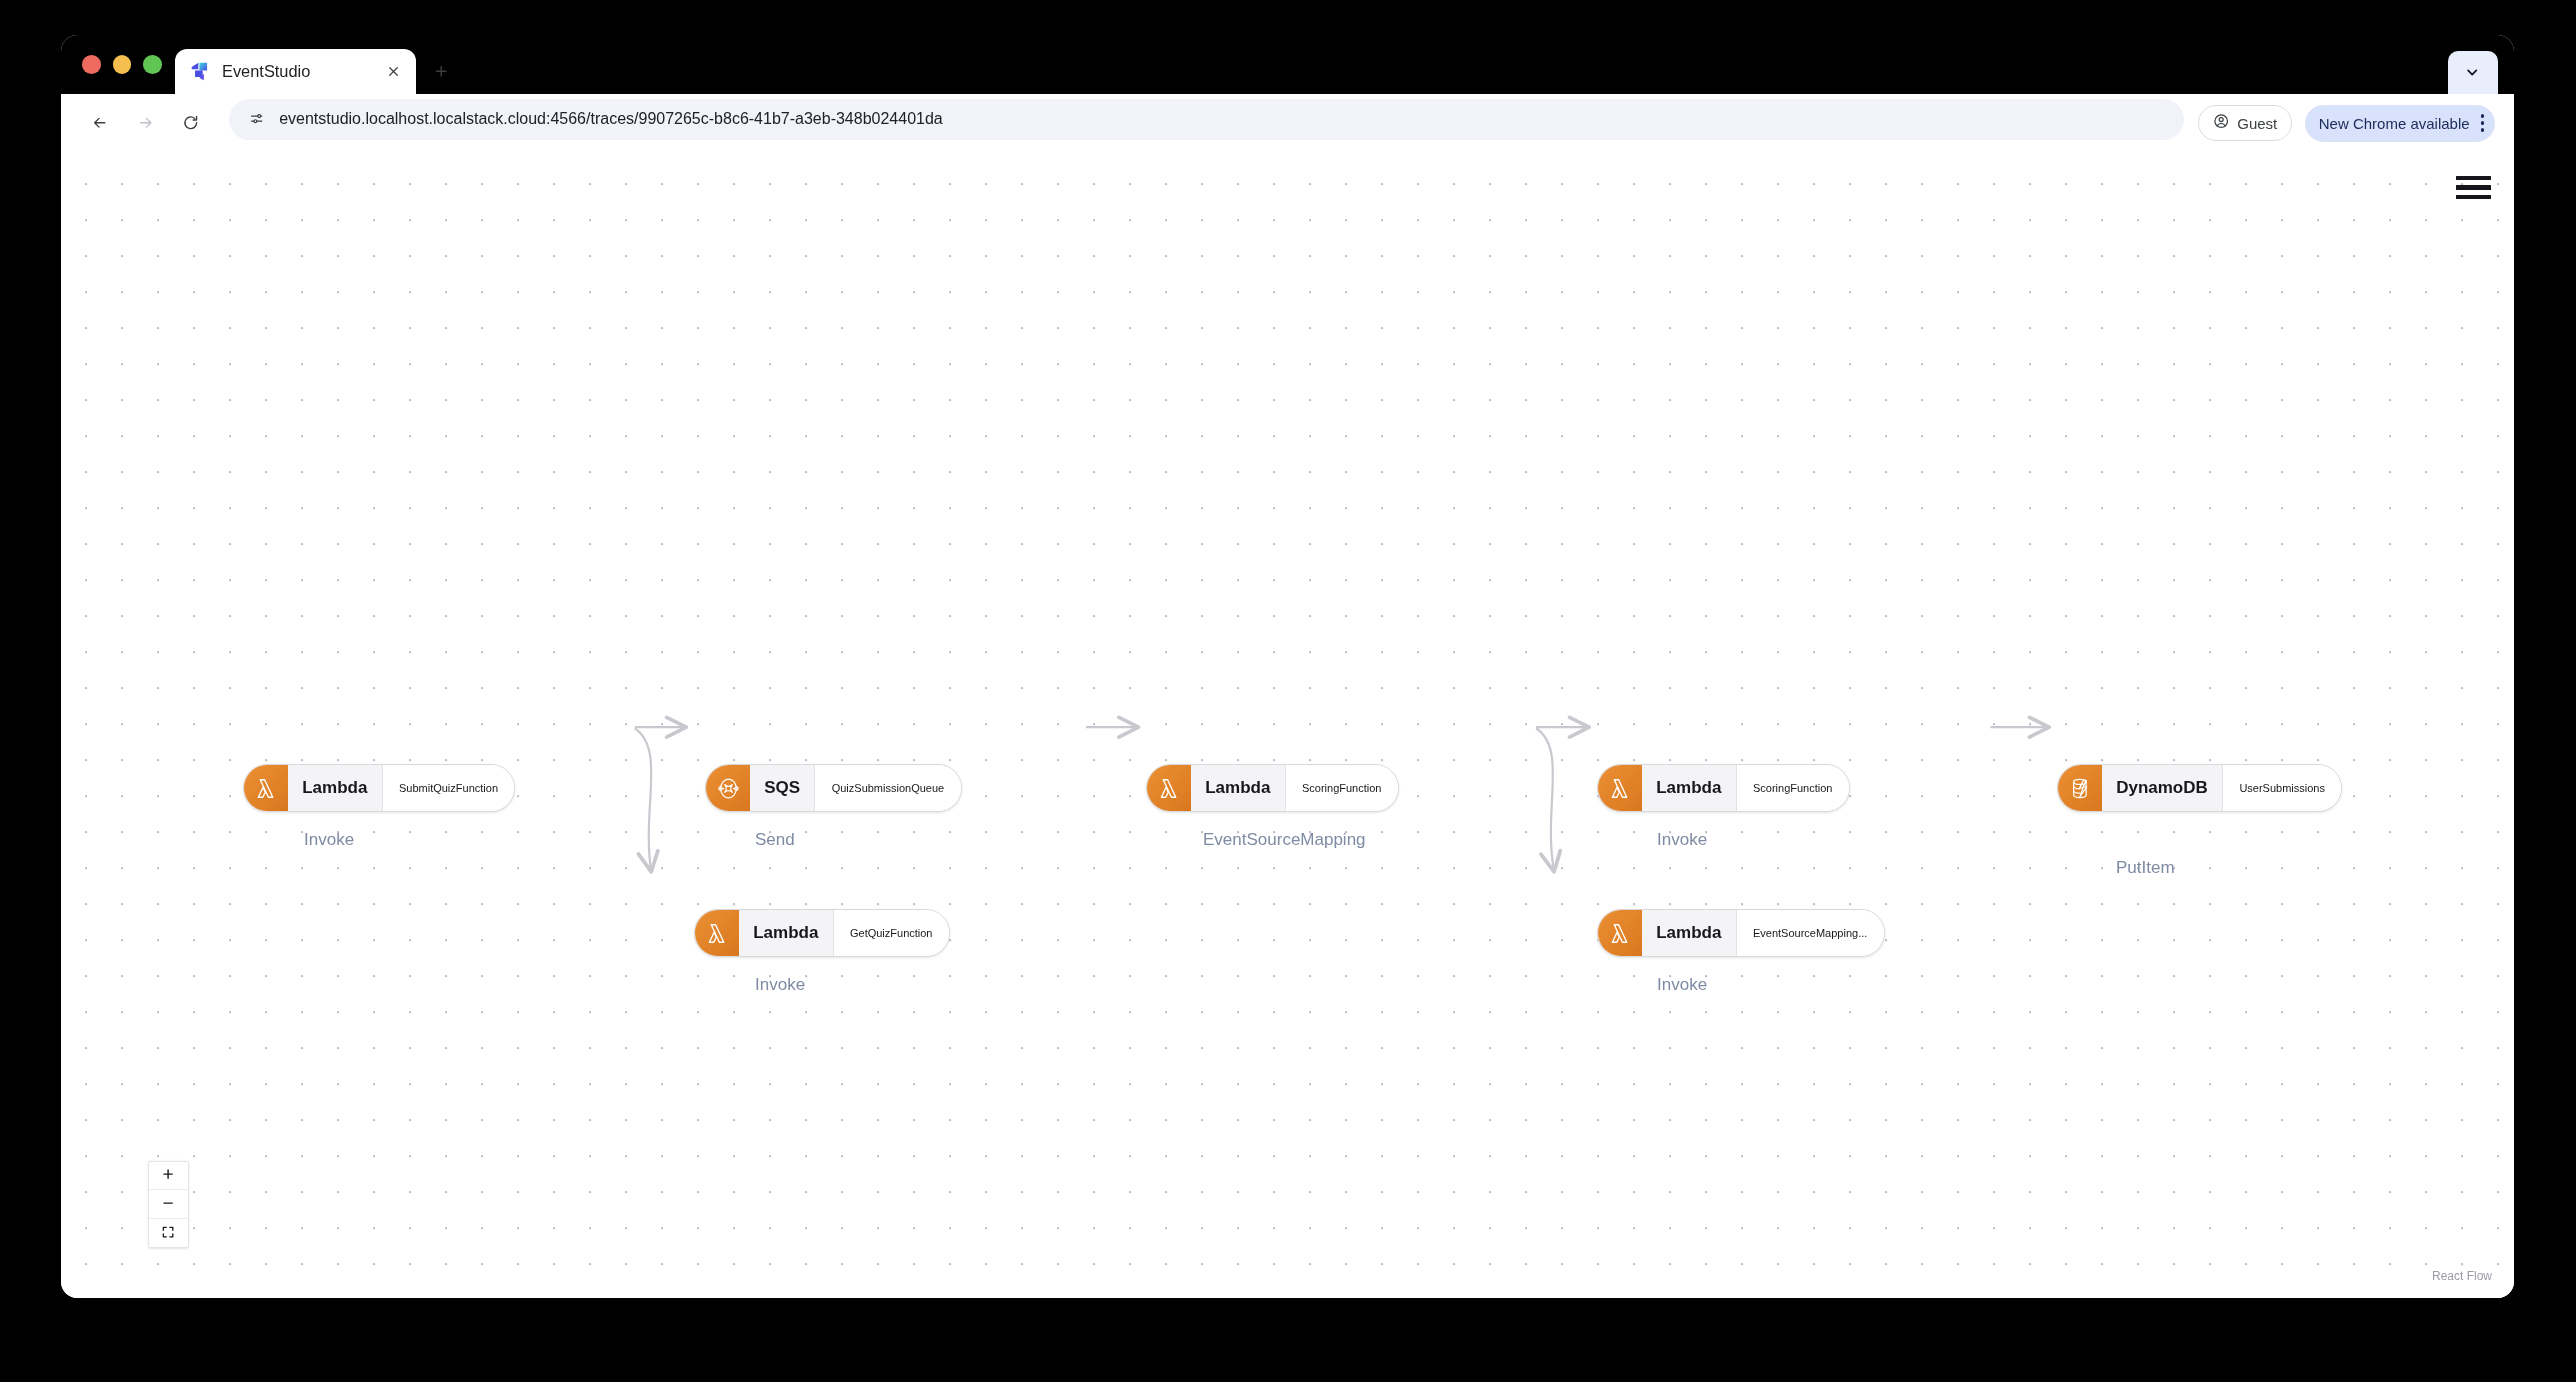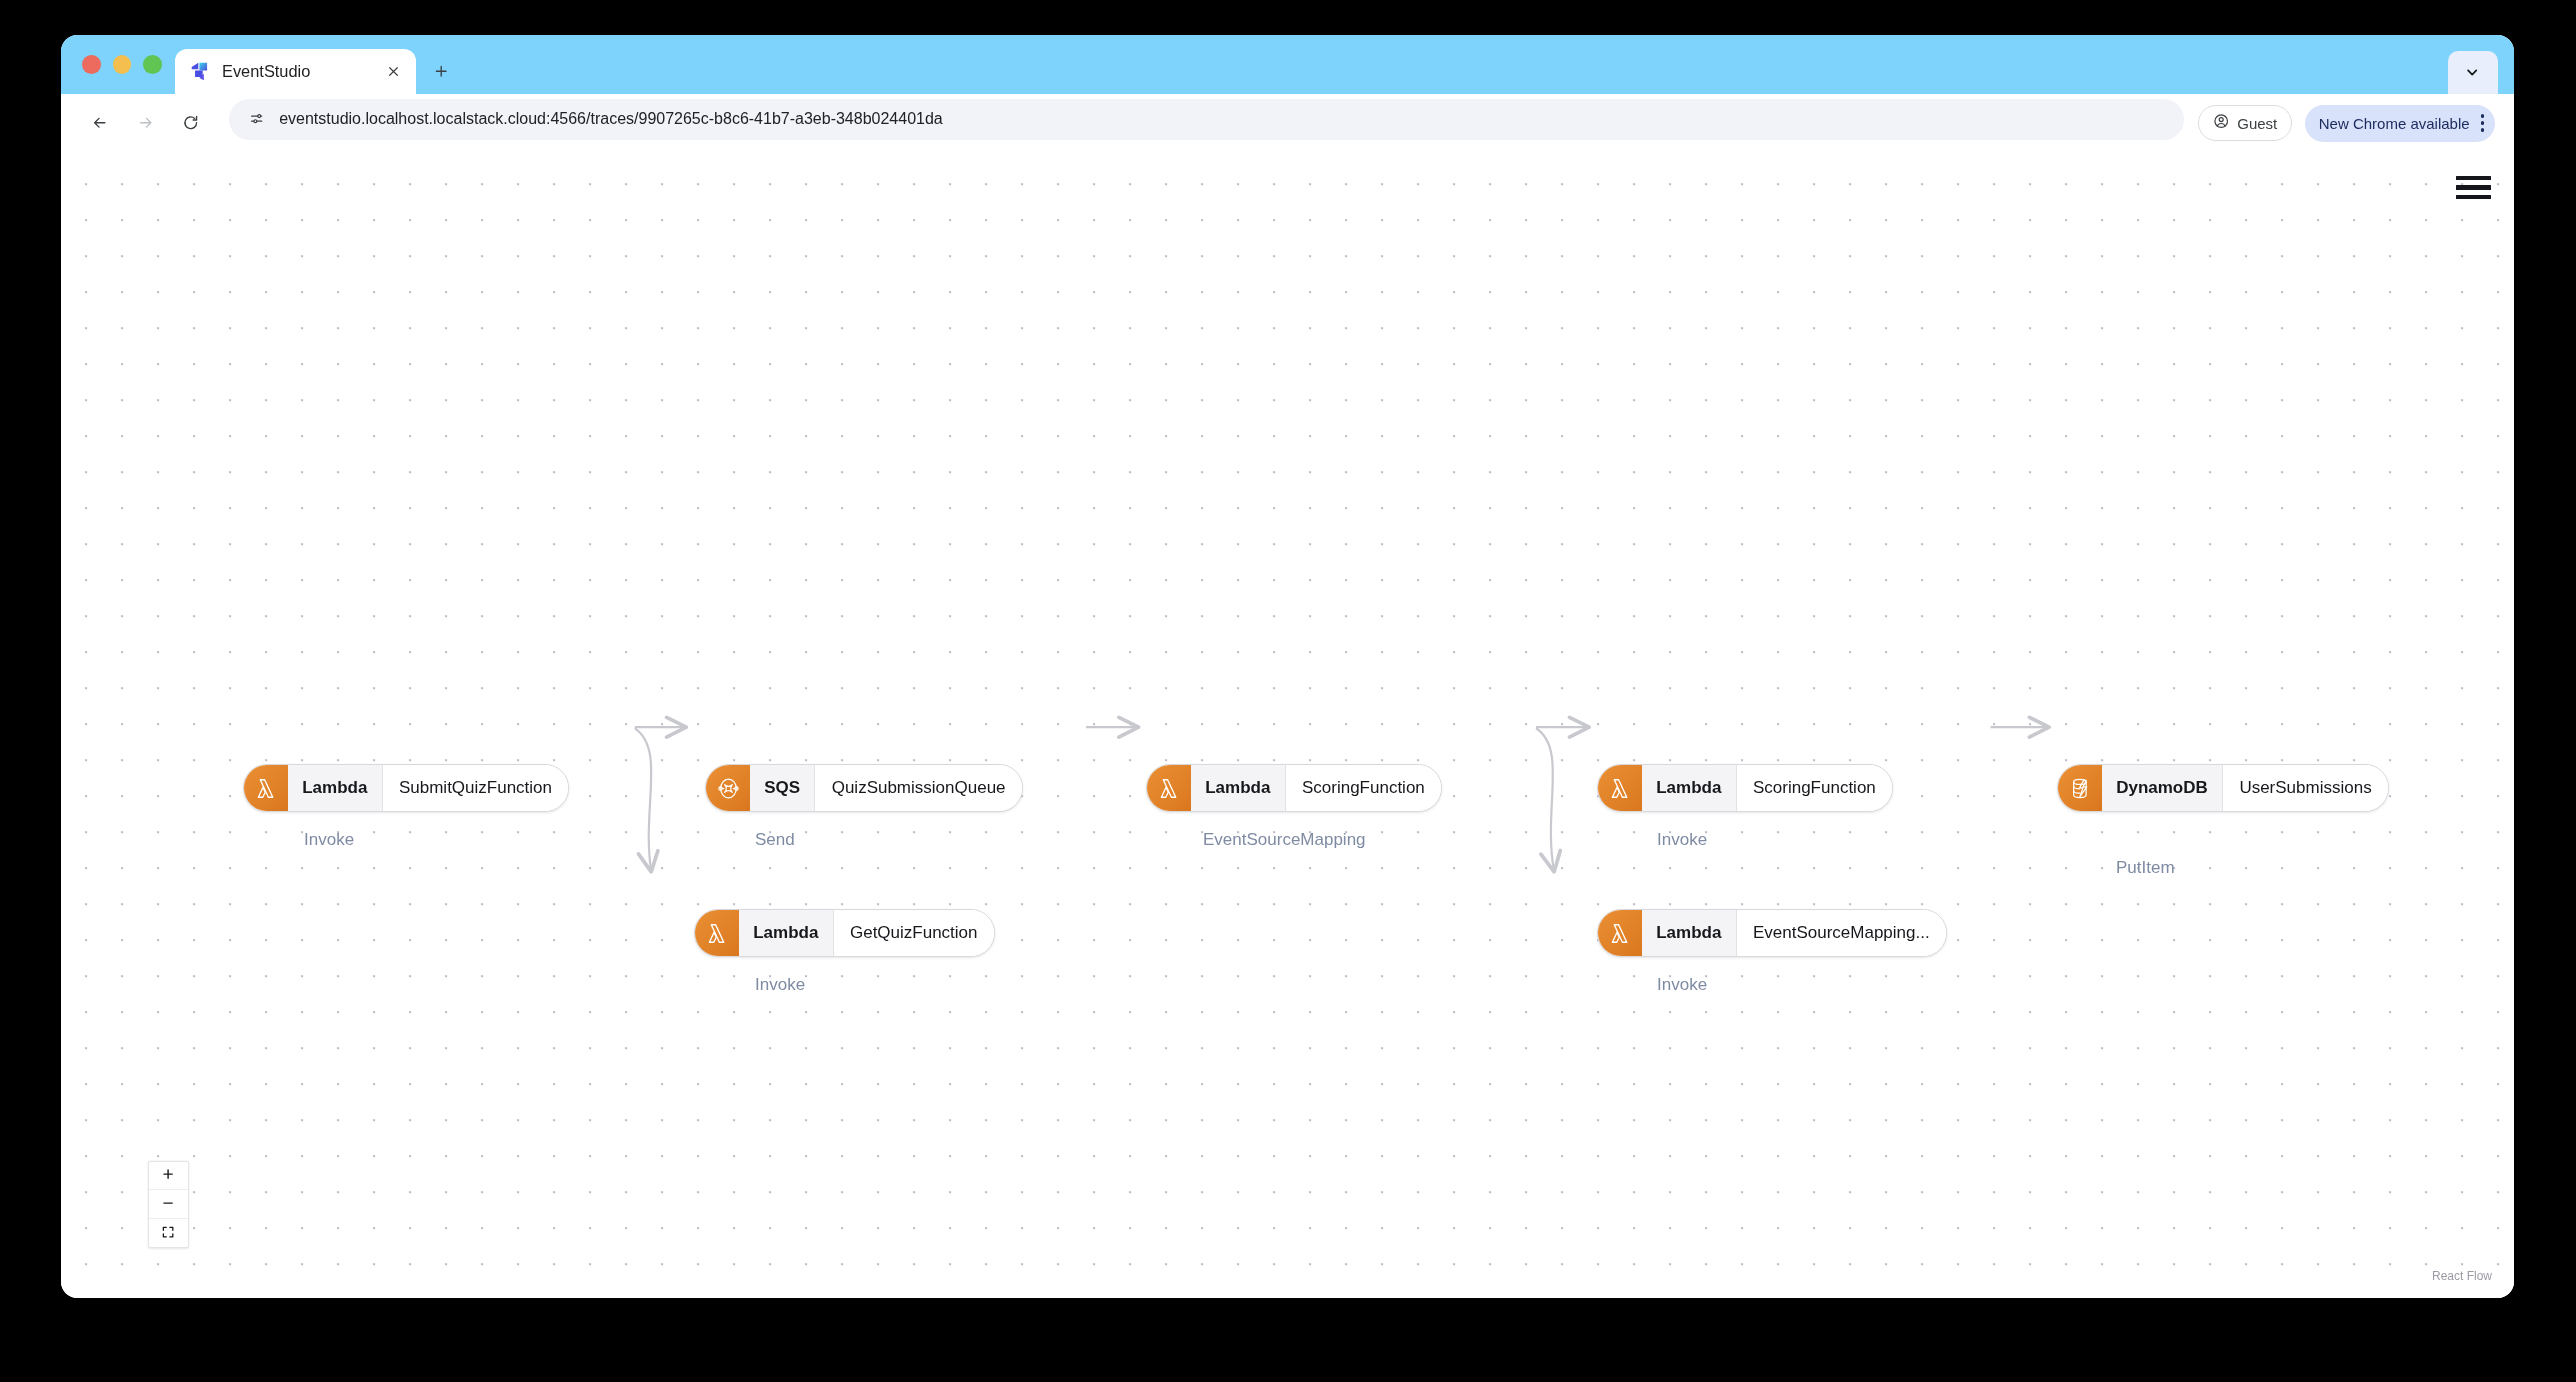--- a/index.html
+++ b/index.html
@@ -18,21 +18,21 @@
     background: #ffffff;
     border-radius: 16.4px;
     overflow: hidden;
     box-shadow: 0 6.6px 33px rgba(0,0,0,.45);
   }
 
   
   .tab-strip {
     position: relative;
     height: 59px;
-    background: #7dd3fc;
+    background: #000000;
     display: flex;
     align-items: flex-end;
   }
   .traffic-lights {
     display: flex; align-items: center; gap: 12px;
     padding: 0 13px 20px 21px;
   }
   .tl { width: 18.6px; height: 18.6px; border-radius: 50%; }
   .tl.red    { background: #ec6a5e; }
   .tl.yellow { background: #f4bf4f; }
@@ -162,21 +162,21 @@
     display: flex; align-items: center;
     padding: 0 14.2px;
     background: #f4f4f6;
     border-right: 1.1px solid #e2e2e7;
     font-size: 17px; font-weight: bold; color: #17181c;
   }
   .node-resource {
     display: flex; align-items: center;
     padding: 0 16.4px;
     background: #ffffff;
-    font-size: 17px; color: #17181c;
+    font-size: 11px; color: #17181c;
   }
   .node-op {
     position: absolute;
     font-size: 17px;
     color: #7e8ba3;
     white-space: nowrap;
   }
 
   .edge-layer {
     position: absolute; left: 0; top: 0;

